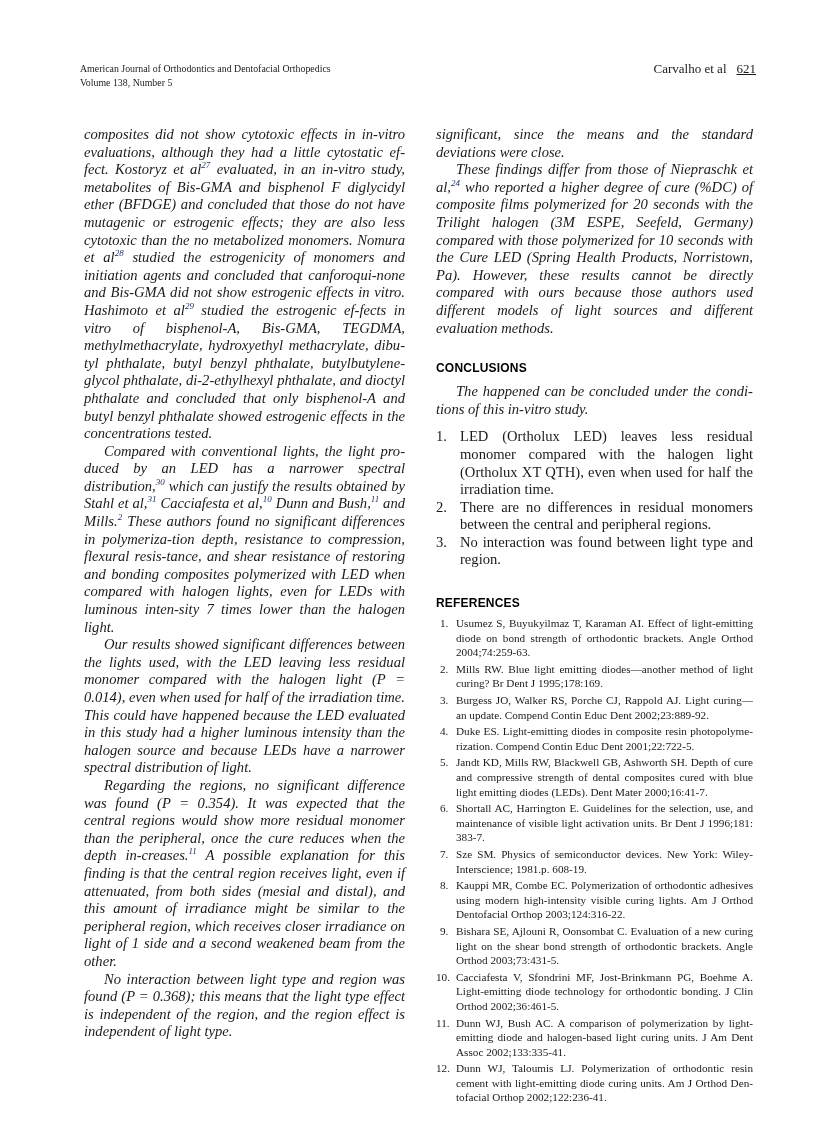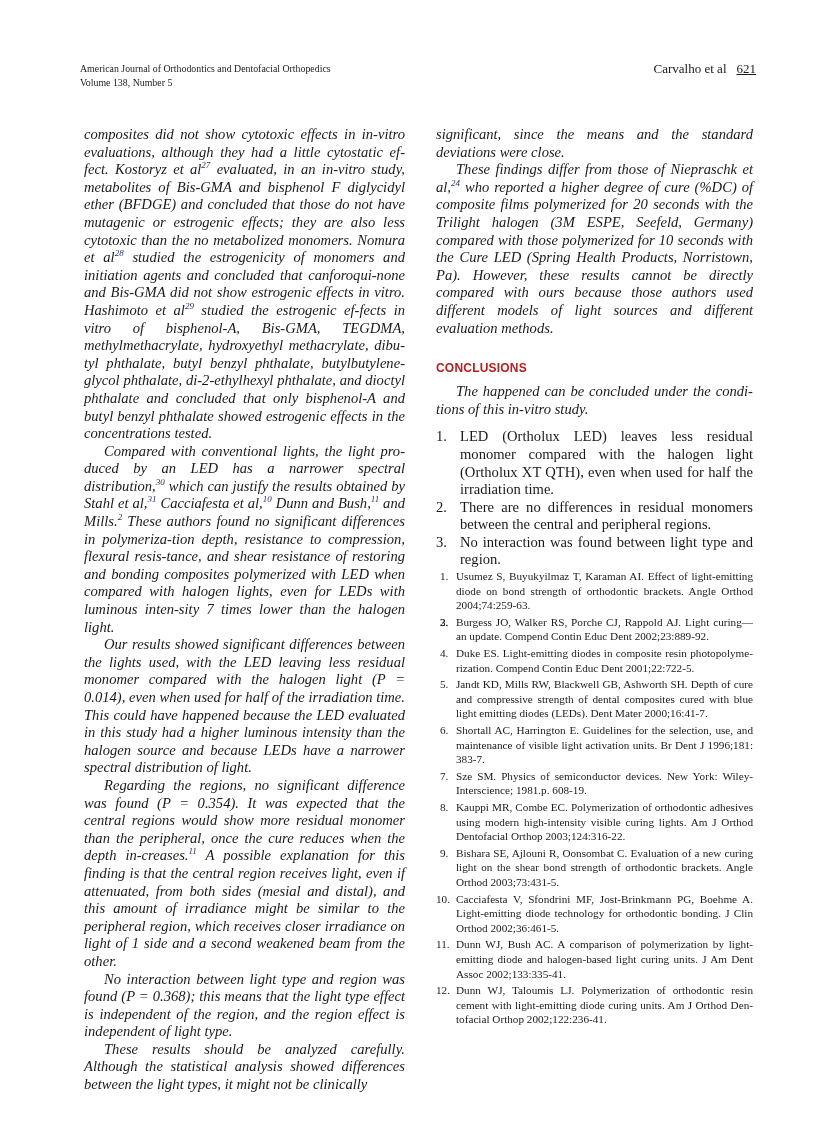--- a/index.html
+++ b/index.html
@@ -15,21 +15,21 @@
   .col { position: absolute; top: 126px; width: 321px; text-align: justify; }
   .col-left { left: 84px; }
   .col-right { left: 436px; width: 317px; }
 
   p { margin: 0; font-size: 14.6px; line-height: 17.6px; hyphens: manual; font-style: italic; }
   p.indent { text-indent: 20px; }
   sup { font-size: 9px; line-height: 0; vertical-align: 6px; color: #1b2a5a; }
 
   .section-head {
     font-family: "Liberation Sans", "DejaVu Sans", sans-serif;
-    font-size: 12px; letter-spacing: 0.2px; color: #b91c1c; margin: 0;
+    font-size: 12px; letter-spacing: 0.2px; color: #000000; margin: 0;
   }
   .conclusions-head { margin-top: 24px; margin-bottom: 8px; }
   ol.concl { margin: 10px 0 0 0; padding: 0; list-style: none; }
   ol.concl li { position: relative; padding-left: 24px; font-size: 14.6px; line-height: 17.6px; margin-bottom: 0px; }
   ol.concl li .num { position: absolute; left: 0; top: 0; }
 
   .references-head { margin-top: 27px; margin-bottom: 6px; }
   ol.refs { margin: 0; padding: 0; list-style: none; }
   ol.refs li { position: relative; padding-left: 20px; font-size: 11.2px; line-height: 14.6px; margin-bottom: 2px; }
   ol.refs li .num { position: absolute; left: 4px; top: 0; }
@@ -52,38 +52,38 @@
   <p><span>composites did not show cytotoxic effects in in-vitro evaluations, although they had a little cytostatic ef-fect. Kostoryz et al</span><sup>27</sup><span> evaluated, in an in-vitro study, metabolites of Bis-GMA and bisphenol F diglycidyl ether (BFDGE) and concluded that those do not have mutagenic or estrogenic effects; they are also less cytotoxic than the no metabolized monomers. Nomura et al</span><sup>28</sup><span> studied the estrogenicity of monomers and initiation agents and concluded that canforoqui-none and Bis-GMA did not show estrogenic effects in vitro. Hashimoto et al</span><sup>29</sup><span> studied the estrogenic ef-fects in vitro of bisphenol-A, Bis-GMA, TEGDMA, methylmethacrylate, hydroxyethyl methacrylate, dibu-tyl phthalate, butyl benzyl phthalate, butylbutylene-glycol phthalate, di-2-ethylhexyl phthalate, and dioctyl phthalate and concluded that only bisphenol-A and butyl benzyl phthalate showed estrogenic effects in the concentrations tested.</span></p>
 
   <p class="indent"><span>Compared with conventional lights, the light pro-duced by an LED has a narrower spectral distribution,</span><sup>30</sup><span> which can justify the results obtained by Stahl et al,</span><sup>31</sup><span> Cacciafesta et al,</span><sup>10</sup><span> Dunn and Bush,</span><sup>11</sup><span> and Mills.</span><sup>2</sup><span> These authors found no significant differences in polymeriza-tion depth, resistance to compression, flexural resis-tance, and shear resistance of restoring and bonding composites polymerized with LED when compared with halogen lights, even for LEDs with luminous inten-sity 7 times lower than the halogen light.</span></p>
 
   <p class="indent">Our results showed significant differences between the lights used, with the LED leaving less residual monomer compared with the halogen light (P = 0.014), even when used for half of the irradiation time. This could have happened because the LED evaluated in this study had a higher luminous intensity than the halogen source and because LEDs have a narrower spectral distribution of light.</p>
 
   <p class="indent"><span>Regarding the regions, no significant difference was found (P = 0.354). It was expected that the central regions would show more residual monomer than the peripheral, once the cure reduces when the depth in-creases.</span><sup>11</sup><span> A possible explanation for this finding is that the central region receives light, even if attenuated, from both sides (mesial and distal), and this amount of irradiance might be similar to the peripheral region, which receives closer irradiance on light of 1 side and a second weakened beam from the other.</span></p>
 
   <p class="indent">No interaction between light type and region was found (P = 0.368); this means that the light type effect is independent of the region, and the region effect is independent of light type.</p>
 
-  <p class="indent">These results should be analyzed carefully. Although the statistical analysis showed differences between the light types, it might not be clinically</p>
 </div>
 
 <div class="col col-right">
   <p>significant, since the means and the standard deviations were close.</p>
   <p class="indent"><span>These findings differ from those of Niepraschk et al,</span><sup>24</sup><span> who reported a higher degree of cure (%DC) of composite films polymerized for 20 seconds with the Trilight halogen (3M ESPE, Seefeld, Germany) compared with those polymerized for 10 seconds with the Cure LED (Spring Health Products, Norristown, Pa). However, these results cannot be directly compared with ours because those authors used different models of light sources and different evaluation methods.</span></p>
 
   <h3 class="section-head conclusions-head">CONCLUSIONS</h3>
   <p class="indent">The happened can be concluded under the condi-tions of this in-vitro study.</p>
   <ol class="concl">
     <li><span class="num">1.</span><span>LED (Ortholux LED) leaves less residual monomer compared with the halogen light (Ortholux XT QTH), even when used for half the irradiation time.</span></li>
     <li><span class="num">2.</span><span>There are no differences in residual monomers between the central and peripheral regions.</span></li>
     <li><span class="num">3.</span><span>No interaction was found between light type and region.</span></li>
   </ol>
 
+  <h3 class="section-head references-head">REFERENCES</h3>
   <ol class="refs">
     <li><span class="num">1.</span><span>Usumez S, Buyukyilmaz T, Karaman AI. Effect of light-emitting diode on bond strength of orthodontic brackets. Angle Orthod 2004;74:259-63.</span></li>
-    <li><span class="num">2.</span></li>
+    <li><span class="num">2.</span><span>Mills RW. Blue light emitting diodes—another method of light curing? Br Dent J 1995;178:169.</span></li>
     <li><span class="num">3.</span><span>Burgess JO, Walker RS, Porche CJ, Rappold AJ. Light curing—an update. Compend Contin Educ Dent 2002;23:889-92.</span></li>
     <li><span class="num">4.</span><span>Duke ES. Light-emitting diodes in composite resin photopolyme-rization. Compend Contin Educ Dent 2001;22:722-5.</span></li>
     <li><span class="num">5.</span><span>Jandt KD, Mills RW, Blackwell GB, Ashworth SH. Depth of cure and compressive strength of dental composites cured with blue light emitting diodes (LEDs). Dent Mater 2000;16:41-7.</span></li>
     <li><span class="num">6.</span><span>Shortall AC, Harrington E. Guidelines for the selection, use, and maintenance of visible light activation units. Br Dent J 1996;181: 383-7.</span></li>
     <li><span class="num">7.</span><span>Sze SM. Physics of semiconductor devices. New York: Wiley-Interscience; 1981.p. 608-19.</span></li>
     <li><span class="num">8.</span><span>Kauppi MR, Combe EC. Polymerization of orthodontic adhesives using modern high-intensity visible curing lights. Am J Orthod Dentofacial Orthop 2003;124:316-22.</span></li>
     <li><span class="num">9.</span><span>Bishara SE, Ajlouni R, Oonsombat C. Evaluation of a new curing light on the shear bond strength of orthodontic brackets. Angle Orthod 2003;73:431-5.</span></li>
     <li class="two"><span class="num">10.</span><span>Cacciafesta V, Sfondrini MF, Jost-Brinkmann PG, Boehme A. Light-emitting diode technology for orthodontic bonding. J Clin Orthod 2002;36:461-5.</span></li>
     <li class="two"><span class="num">11.</span><span>Dunn WJ, Bush AC. A comparison of polymerization by light-emitting diode and halogen-based light curing units. J Am Dent Assoc 2002;133:335-41.</span></li>
     <li class="two"><span class="num">12.</span><span>Dunn WJ, Taloumis LJ. Polymerization of orthodontic resin cement with light-emitting diode curing units. Am J Orthod Den-tofacial Orthop 2002;122:236-41.</span></li>

